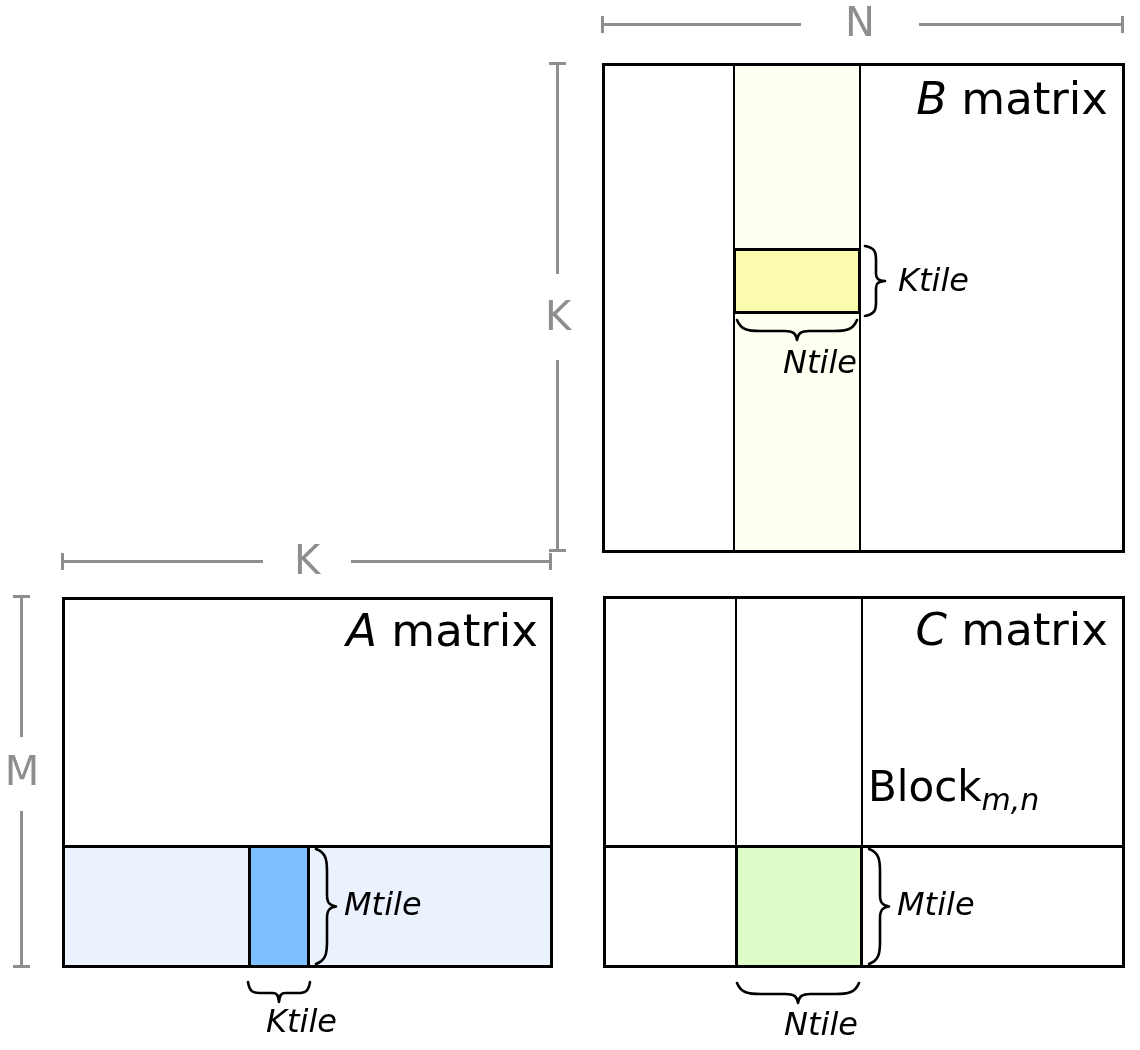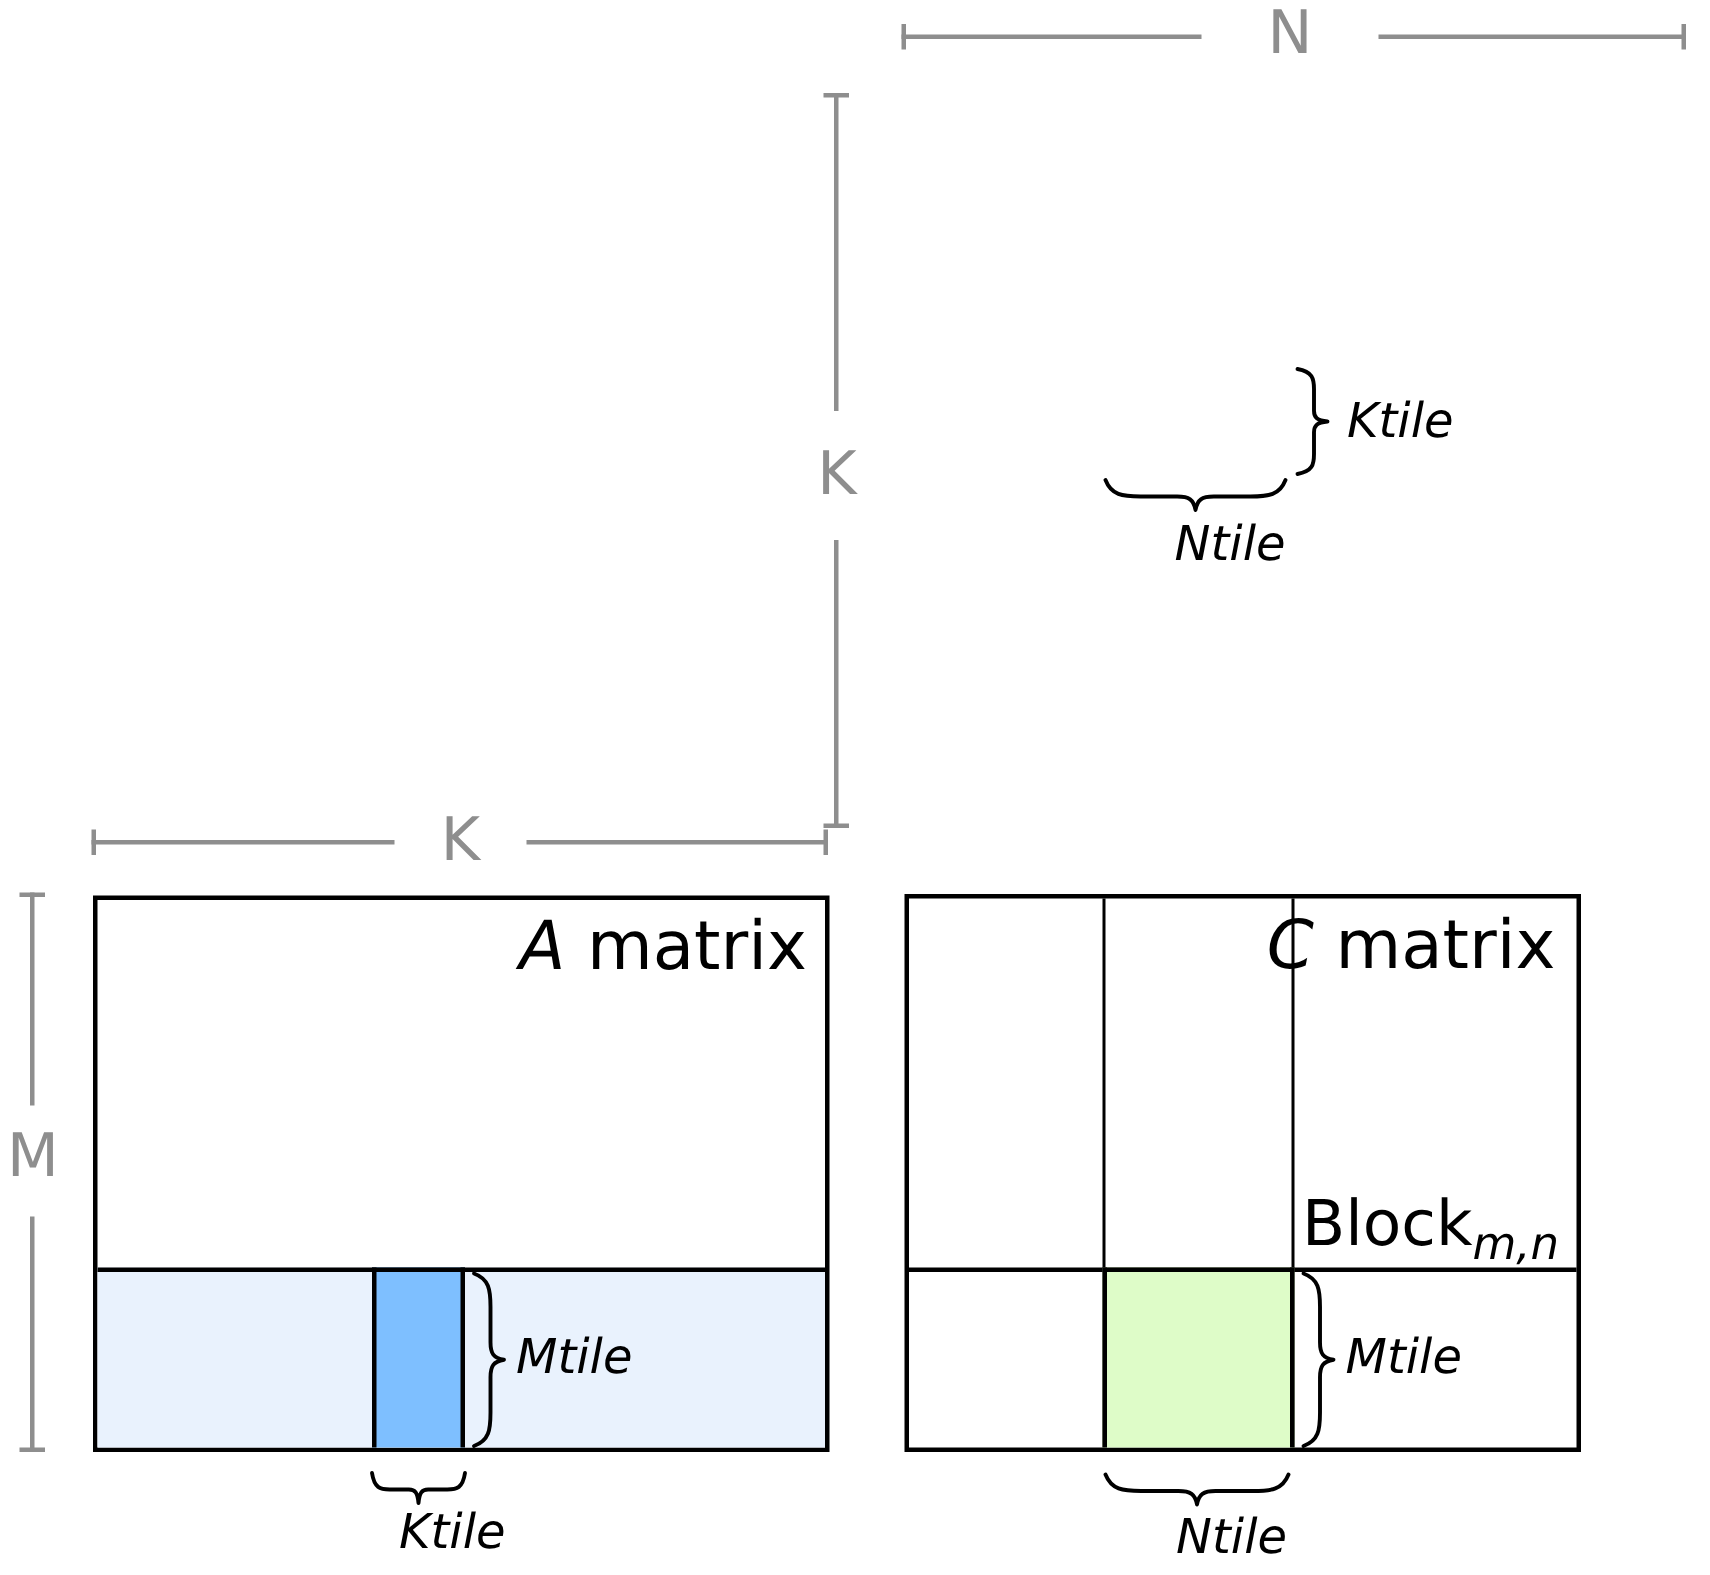--- a/index.html
+++ b/index.html
@@ -45,20 +45,25 @@
   <div class="dimlabel" style="left:263px; top:538px; width:88px;">K</div>
   <div class="dimseg" style="left:351px; top:560px; width:201px; height:3px;"></div>
   <div class="dimtick" style="left:549px; top:553px; width:3px; height:17px;"></div>
 
   <div class="dimtick" style="left:13px; top:595px; width:17px; height:3px;"></div>
   <div class="dimseg" style="left:20px; top:595px; width:3px; height:142px;"></div>
   <div class="dimlabel" style="left:0px; top:749px; width:44px;">M</div>
   <div class="dimseg" style="left:20px; top:811px; width:3px; height:156px;"></div>
   <div class="dimtick" style="left:13px; top:965px; width:17px; height:3px;"></div>
 
+  <div class="matrix" style="left:602px; top:63px; width:523px; height:490px;">
+    <div class="column" style="left: 128px; width: 128px; background-color: rgb(255, 255, 242);"></div>
+    <div class="tile" style="left: 128px; top: 182px; width: 128px; height: 66px; border: 3px solid rgb(0, 0, 0); background-color: rgb(251, 251, 174);"></div>
+    <div class="mtitle" style="right:14px; top:8px;"><span class="it">B</span><span> matrix</span></div>
+  </div>
 
   <svg class="brace" style="left:864px; top:245px;" width="24" height="72" viewBox="0 0 24 72">
       <path d="M1,1 C11,2.88 12,7.2 12,14.4 L12,28.8 C12,33.480000000000004 14,35.28 21,36 C14,36.72 12,38.52 12,43.199999999999996 L12,57.6 C12,64.8 11,69.12 1,71"></path>
     </svg>
   <div class="tilelabel" style="left:898px; top:262px;">Ktile</div>
 
   <svg class="brace" style="left:736px; top:319px;" width="122" height="24" viewBox="0 0 122 24">
       <path d="M1,1 C4.88,11 12.200000000000001,12 24.400000000000002,12 L48.800000000000004,12 C56.730000000000004,12 59.78,14 61,21 C62.22,14 65.27000000000001,12 73.2,12 L97.60000000000001,12 C109.8,12 117.11999999999999,11 121,1"></path>
     </svg>
   <div class="tilelabel center" style="left:737px; top:344px; width:120px;">Ntile</div>
@@ -72,27 +77,27 @@
   <svg class="brace" style="left:315px; top:848px;" width="24" height="117" viewBox="0 0 24 117">
       <path d="M1,1 C11,4.68 12,11.700000000000001 12,23.400000000000002 L12,46.800000000000004 C12,54.405 14,57.33 21,58.5 C14,59.67 12,62.595000000000006 12,70.2 L12,93.60000000000001 C12,105.3 11,112.32 1,116"></path>
     </svg>
   <div class="tilelabel" style="left:344px; top:886px;">Mtile</div>
 
   <svg class="brace" style="left:247px; top:981px;" width="64" height="24" viewBox="0 0 64 24">
       <path d="M1,1 C2.56,11 6.4,12 12.8,12 L25.6,12 C29.76,12 31.36,14 32,21 C32.64,14 34.24,12 38.4,12 L51.2,12 C57.6,12 61.44,11 63,1"></path>
     </svg>
   <div class="tilelabel center" style="left:217px; top:1003px; width:120px;">Ktile</div>
 
-  <div class="matrix" style="left:603px; top:596px; width:451px; height:372px;">
+  <div class="matrix" style="left:603px; top:596px; width:522px; height:372px;">
     <div class="innerline" style="left:129px; top:0; bottom:0; width:2px;"></div>
     <div class="innerline" style="left:255px; top:0; bottom:0; width:2px;"></div>
     <div class="innerline" style="left:0; right:0; top:246px; height:3px;"></div>
     <div class="tile" style="left: 129px; top: 246px; bottom: 0px; width: 128px; border-top: 3px solid rgb(0, 0, 0); border-right: 3px solid rgb(0, 0, 0); border-left: 3px solid rgb(0, 0, 0); border-image: initial; border-bottom: none; background-color: rgb(222, 252, 200);"></div>
     <div class="mtitle" style="right:14px; top:6px;"><span class="it">C</span><span> matrix</span></div>
-    <div class="block-label" style="left:262px; top:194px;text-align:right;"><span>Block</span><span class="sub">m,n</span></div>
+    <div class="block-label" style="left:262px; top:165px;text-align:right;"><span>Block</span><span class="sub">m,n</span></div>
   </div>
 
   <svg class="brace" style="left:868px; top:848px;" width="24" height="117" viewBox="0 0 24 117">
       <path d="M1,1 C11,4.68 12,11.700000000000001 12,23.400000000000002 L12,46.800000000000004 C12,54.405 14,57.33 21,58.5 C14,59.67 12,62.595000000000006 12,70.2 L12,93.60000000000001 C12,105.3 11,112.32 1,116"></path>
     </svg>
   <div class="tilelabel" style="left:897px; top:886px;">Mtile</div>
 
   <svg class="brace" style="left:736px; top:982px;" width="124" height="24" viewBox="0 0 124 24">
       <path d="M1,1 C4.96,11 12.4,12 24.8,12 L49.6,12 C57.660000000000004,12 60.76,14 62,21 C63.24,14 66.34,12 74.39999999999999,12 L99.2,12 C111.60000000000001,12 119.03999999999999,11 123,1"></path>
     </svg>

